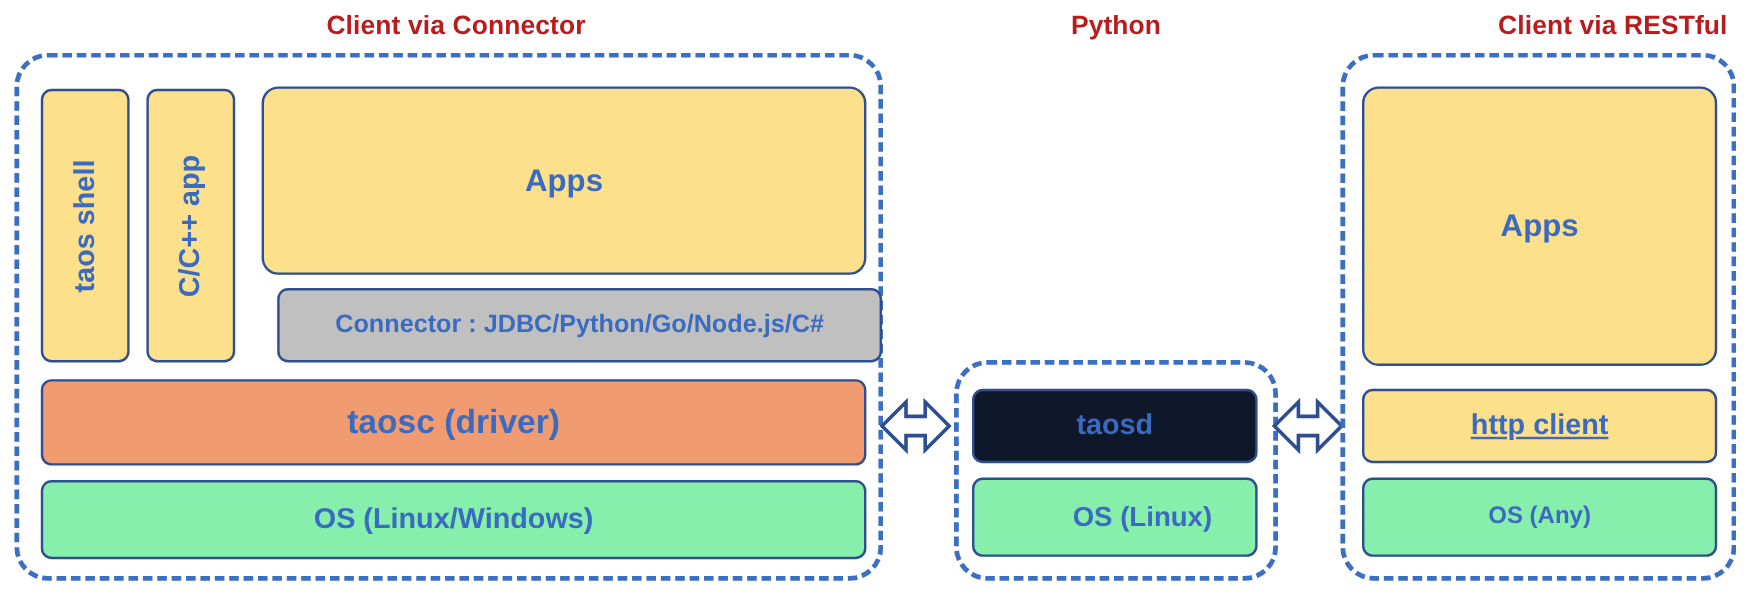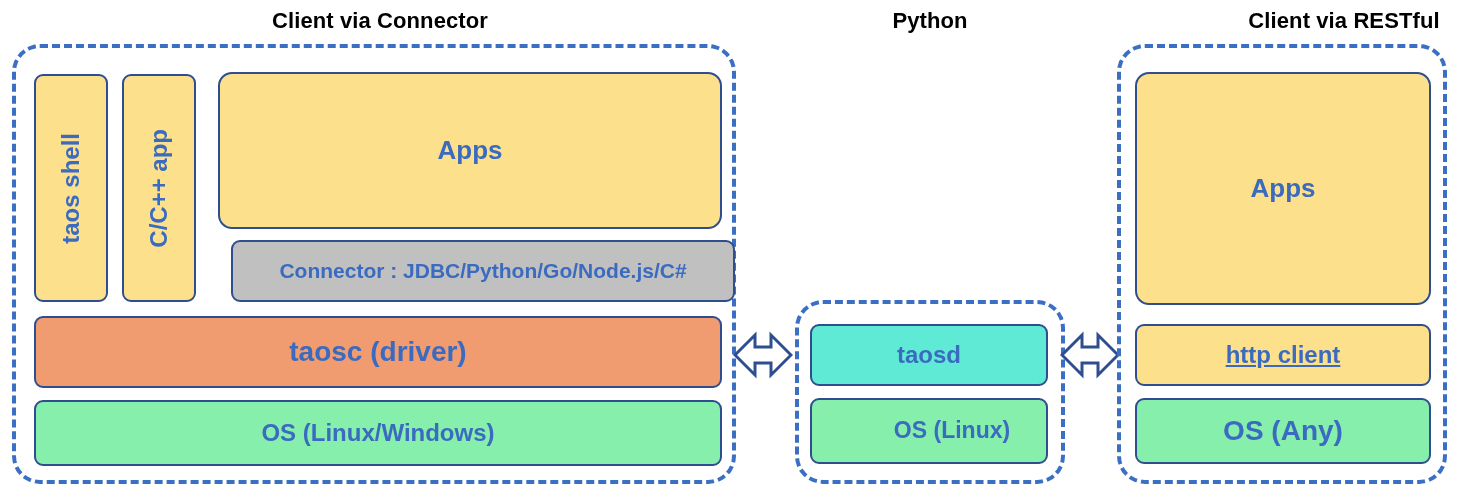--- a/index.html
+++ b/index.html
@@ -13,21 +13,21 @@
     position: relative;
     font-family: "Liberation Sans", sans-serif;
     overflow: hidden;
   }
 
   
   .section-title {
     position: absolute;
     font-weight: bold;
     font-size: 22px;
-    color: #000000;
+    color: #b91c1c;
     text-align: center;
     white-space: nowrap;
     letter-spacing: 0.1px;
   }
   #title-connector { left: 145px; top: 8px; width: 470px; }
   #title-server    { left: 795px; top: 8px; width: 270px; }
   #title-restful   { left: 1179px; top: 8px; width: 330px; }
 
   
   .panel {
@@ -51,21 +51,21 @@
     align-items: center;
     justify-content: center;
     color: #3A6BC0;
     font-weight: bold;
     text-align: center;
     line-height: 1.18;
   }
   .fill-yellow { background: #FCE08C; }
   .fill-orange { background: #F09B70; }
   .fill-blue   { background: #86efac; }
-  .fill-green  { background: #5eead4; }
+  .fill-green  { background: #0f172a; }
   .fill-gray   { background: #C0C0C0; }
 
   .vertical-label {
     writing-mode: vertical-rl;
     transform: rotate(180deg);
     white-space: nowrap;
   }
 
   
   #box-taos-shell { left: 34px;  top: 74px;  width: 74px;  height: 228px; font-size: 24px; }
@@ -75,21 +75,21 @@
   #box-taosc      { left: 34px;  top: 316px; width: 688px; height: 72px;  font-size: 28px; }
   #box-os-left    { left: 34px;  top: 400px; width: 688px; height: 66px;  font-size: 24px; }
 
   
   #box-taosd   { left: 810px; top: 324px; width: 238px; height: 62px; font-size: 24px; }
   #box-os-srv  { left: 810px; top: 398px; width: 238px; height: 66px; font-size: 23px; padding-left: 46px; }
 
   
   #box-apps-rest { left: 1135px; top: 72px;  width: 296px; height: 233px; font-size: 26px; border-radius: 14px; }
   #box-http      { left: 1135px; top: 324px; width: 296px; height: 62px;  font-size: 24px; text-decoration: underline; }
-  #box-os-right  { left: 1135px; top: 398px; width: 296px; height: 66px;  font-size: 28px; }
+  #box-os-right  { left: 1135px; top: 398px; width: 296px; height: 66px;  font-size: 20px; }
 
   
   .arrow {
     position: absolute;
     width: 60px;
     height: 56px;
   }
   #arrow-left  { left: 733px;  top: 327px; }
   #arrow-right { left: 1060px; top: 327px; }
 </style>

